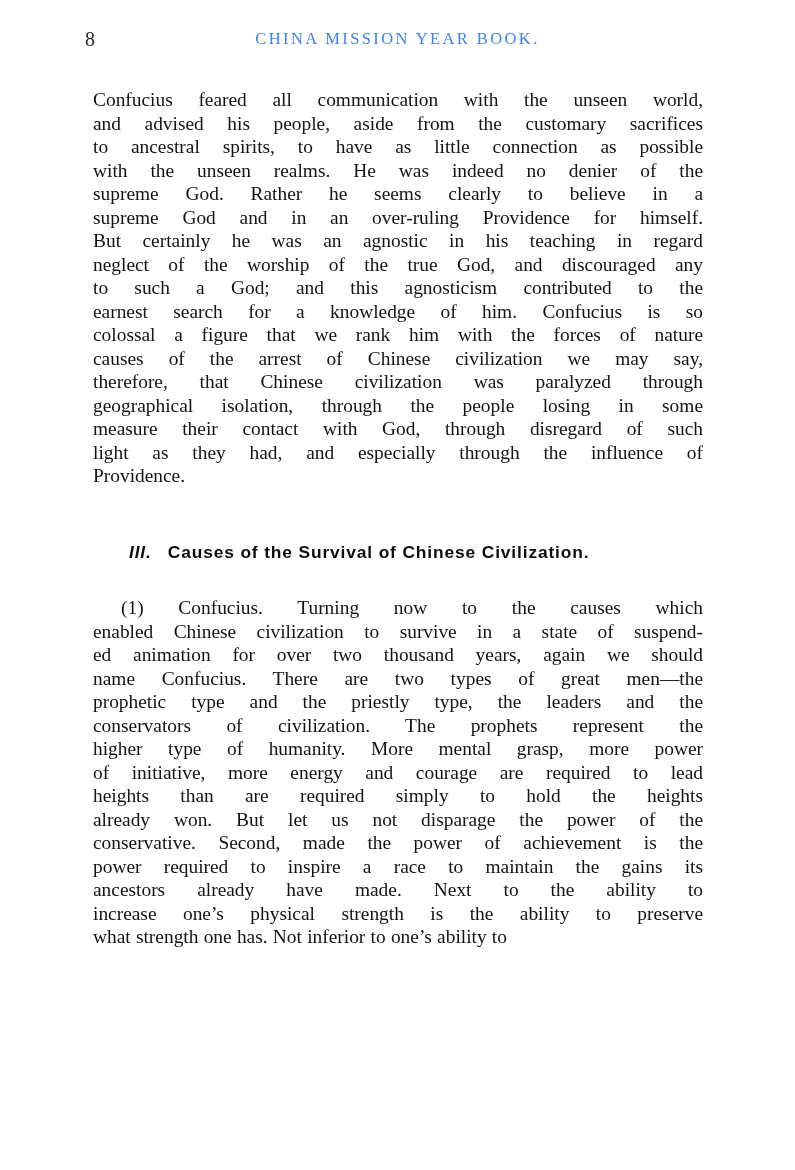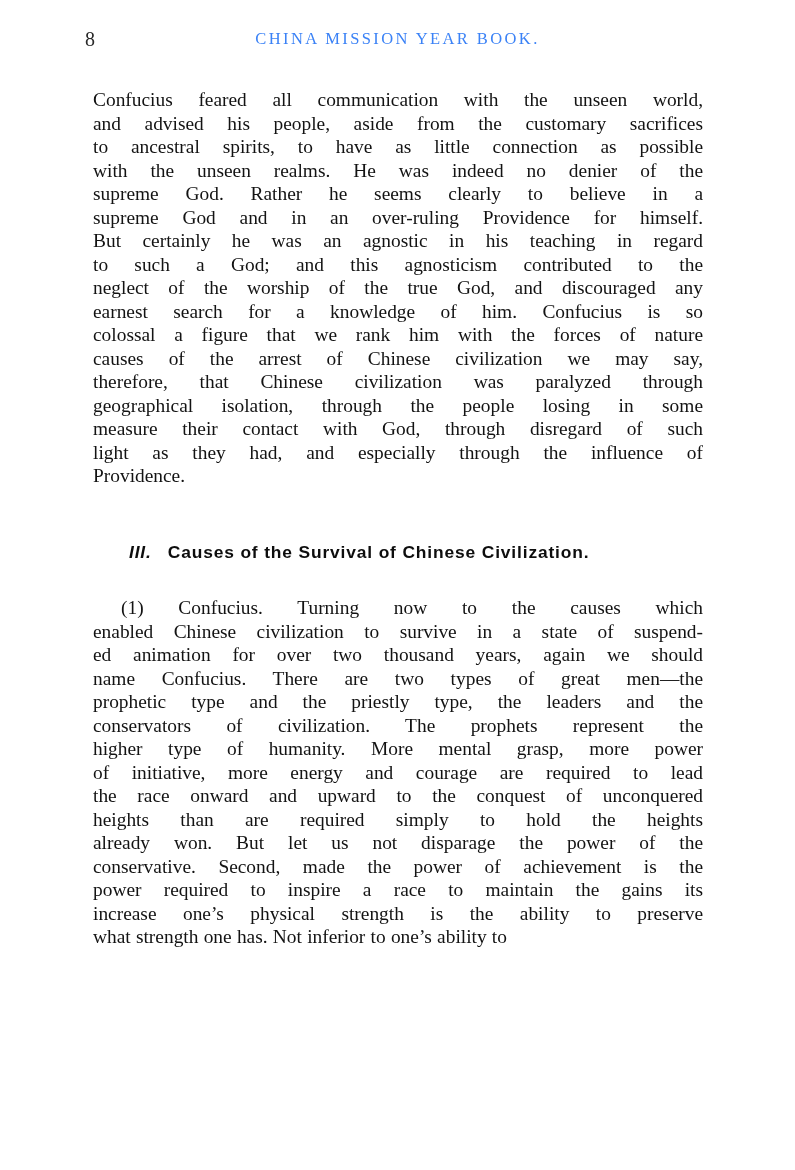--- a/index.html
+++ b/index.html
@@ -124,22 +124,22 @@
 
     <div class="par-one">
       <p class="body-par first">
         <span class="ln">Confucius feared all communication with the unseen world,</span>
         <span class="ln">and advised his people, aside from the customary sacrifices</span>
         <span class="ln">to ancestral spirits, to have as little connection as possible</span>
         <span class="ln">with the unseen realms.  He was indeed no denier of the</span>
         <span class="ln">supreme God.  Rather he seems clearly to believe in a</span>
         <span class="ln">supreme God and in an over-ruling Providence for himself.</span>
         <span class="ln">But certainly he was an agnostic in his teaching in regard</span>
+        <span class="ln">neglect of the worship of the true God, and discouraged any</span>
         <span class="ln">to such a God; and this agnosticism contributed to the</span>
-        <span class="ln">neglect of the worship of the true God, and discouraged any</span>
         <span class="ln">earnest search for a knowledge of him.  Confucius is so</span>
         <span class="ln">colossal a figure that we rank him with the forces of nature</span>
         <span class="ln">causes of the arrest of Chinese civilization we may say,</span>
         <span class="ln">therefore, that Chinese civilization was paralyzed through</span>
         <span class="ln">geographical isolation, through the people losing in some</span>
         <span class="ln">measure their contact with God, through disregard of such</span>
         <span class="ln">light as they had, and especially through the influence of</span>
         <span class="ln last">Providence.</span>
       </p>
     </div>
@@ -147,25 +147,25 @@
     <div class="par-two">
       <p class="body-par">
         <span class="ln" style="text-indent:28px;font-family:Liberation Serif, serif;">(1) Confucius.  Turning now to the causes which</span>
         <span class="ln">enabled Chinese civilization to survive in a state of suspend-</span>
         <span class="ln">ed animation for over two thousand years, again we should</span>
         <span class="ln">name Confucius.  There are two types of great men—the</span>
         <span class="ln">prophetic type and the priestly type, the leaders and the</span>
         <span class="ln">conservators of civilization.  The prophets represent the</span>
         <span class="ln">higher type of humanity.  More mental grasp, more power</span>
         <span class="ln">of initiative, more energy and courage are required to lead</span>
-        <span class="ln">the race onward and upward to the conquest of unconquered</span>
         <span class="ln">heights than are required simply to hold the heights</span>
         <span class="ln">already won.  But let us not disparage the power of the</span>
         <span class="ln">conservative.  Second, made the power of achievement is the</span>
         <span class="ln">power required to inspire a race to maintain the gains its</span>
+        <span class="ln">ancestors already have made.  Next to the ability to</span>
         <span class="ln">increase one’s physical strength is the ability to preserve</span>
         <span class="ln last">what strength one has.  Not inferior to one’s ability to</span>
       </p>
     </div>
 
   </div>
 
   <div class="section-heading">
     <span class="numeral">III.</span><span>Causes of the Survival of Chinese Civilization.</span>
   </div>

